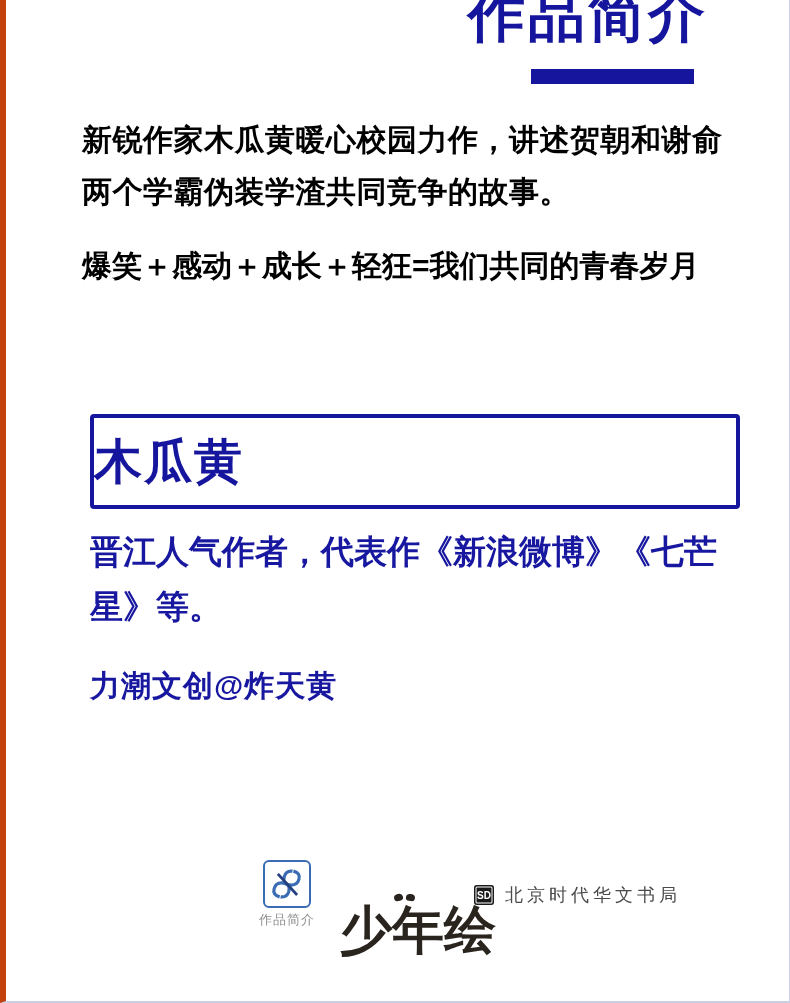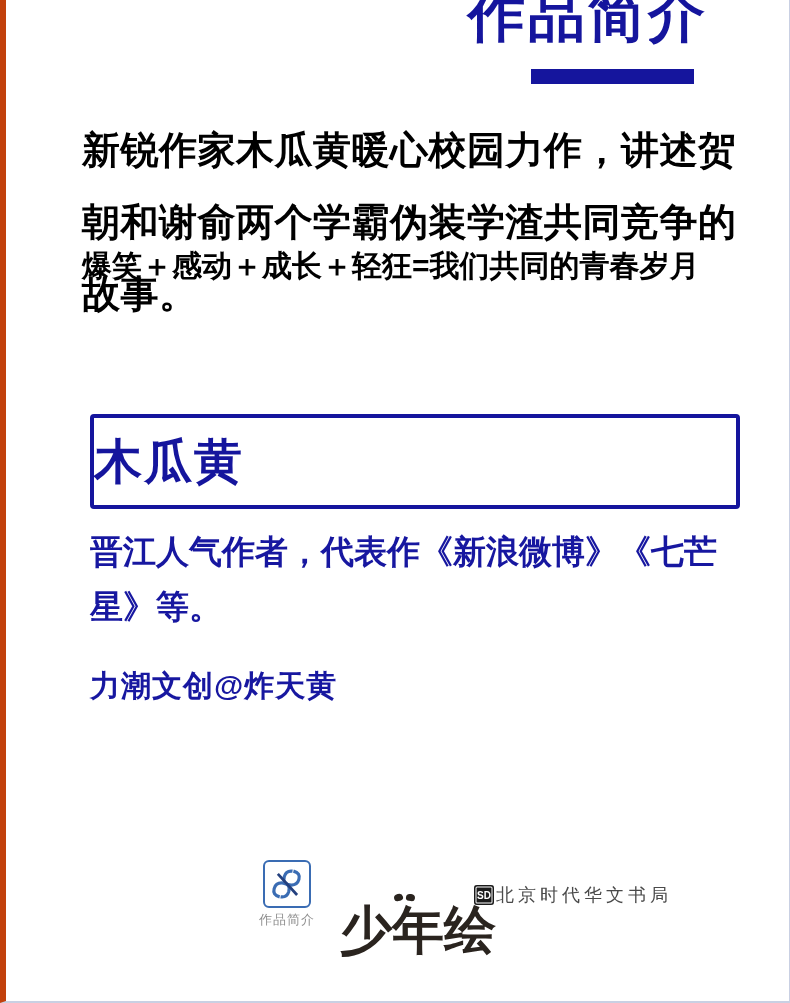--- a/index.html
+++ b/index.html
@@ -36,23 +36,23 @@
     height: 15px;
     background: #15159d;
   }
 
   
   .intro-paragraph {
     position: absolute;
     left: 76px;
     top: 114px;
     width: 662px;
-    font-size: 38px;
-    font-weight: 700;
-    line-height: 72px;
+    font-size: 30px;
+    font-weight: 700;
+    line-height: 52px;
     letter-spacing: 0.5px;
     color: #000000;
   }
   .intro-formula {
     position: absolute;
     left: 76px;
     top: 246px;
     width: 680px;
     font-size: 30px;
     font-weight: 700;
@@ -164,21 +164,21 @@
     white-space: nowrap;
   }
 
   .press-group {
     position: absolute;
     left: 468px;
     top: 884px;
     height: 22px;
     display: flex;
     align-items: center;
-    gap: 2px;
+    gap: 11px;
   }
   .press-badge {
     width: 20px;
     height: 20px;
     background: #1a1a1a;
     border-radius: 3px;
     color: #ffffff;
     font-size: 10px;
     font-weight: 700;
     display: flex;

